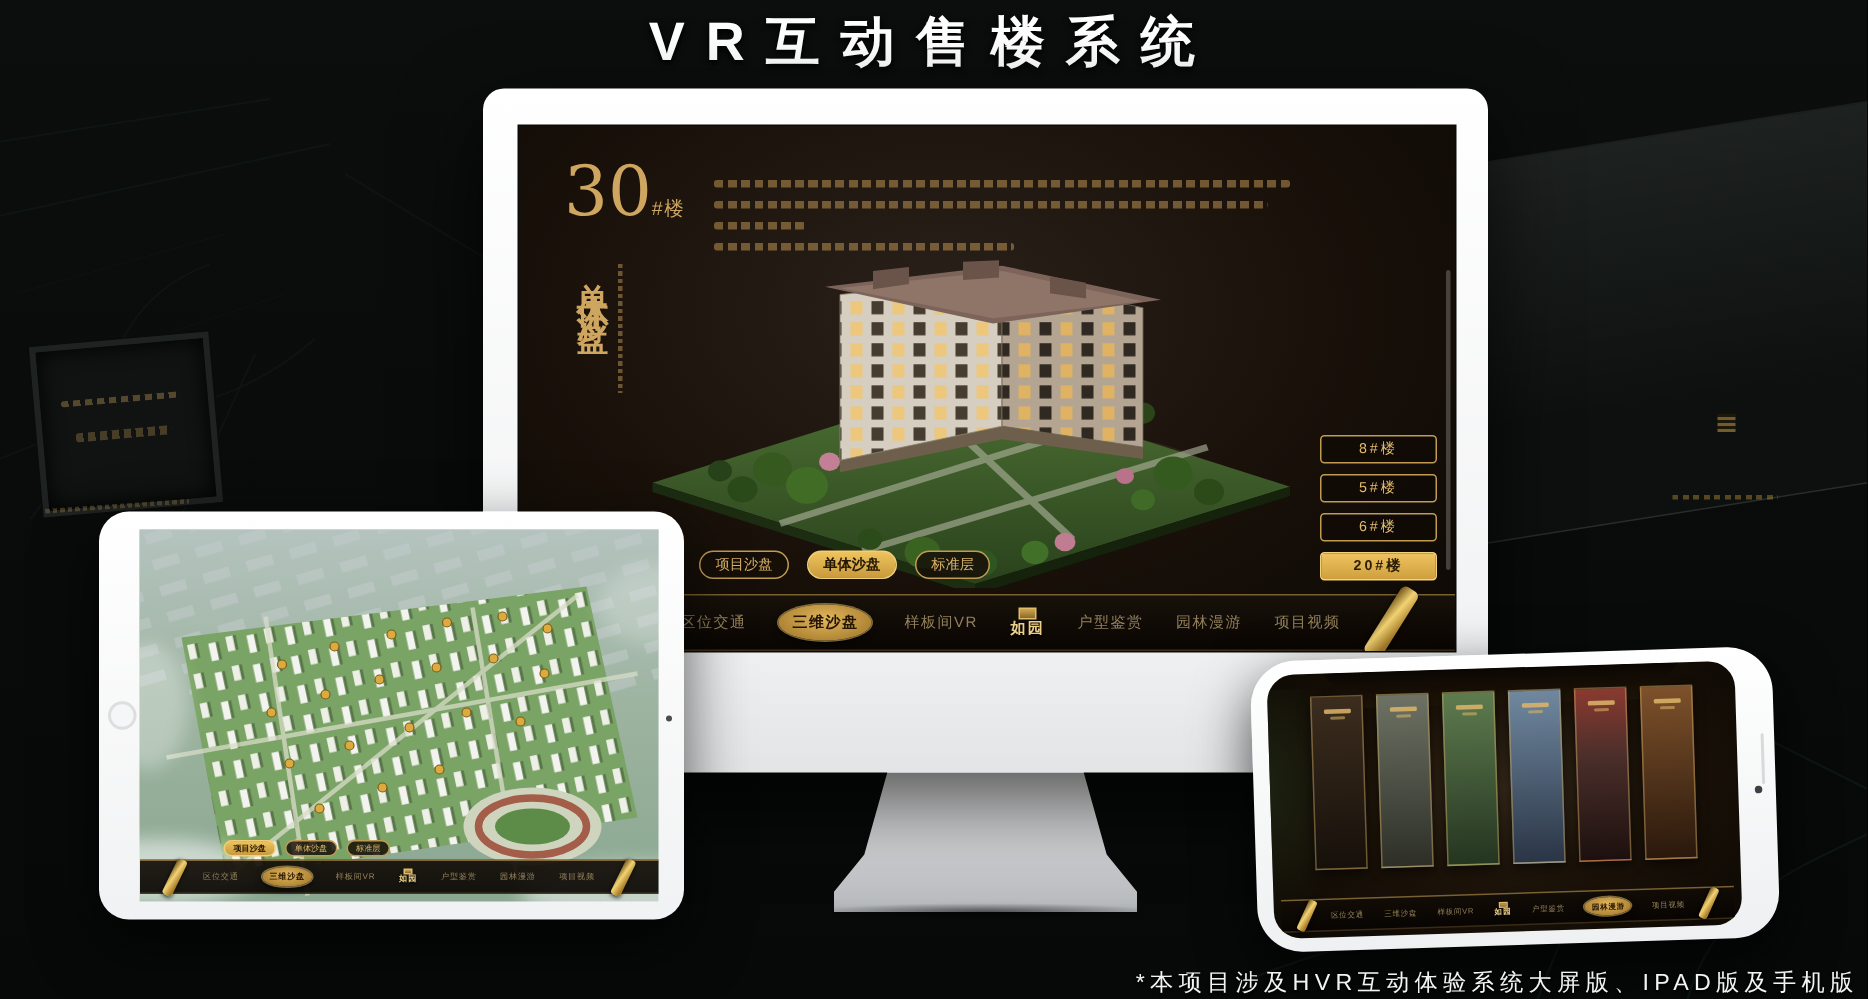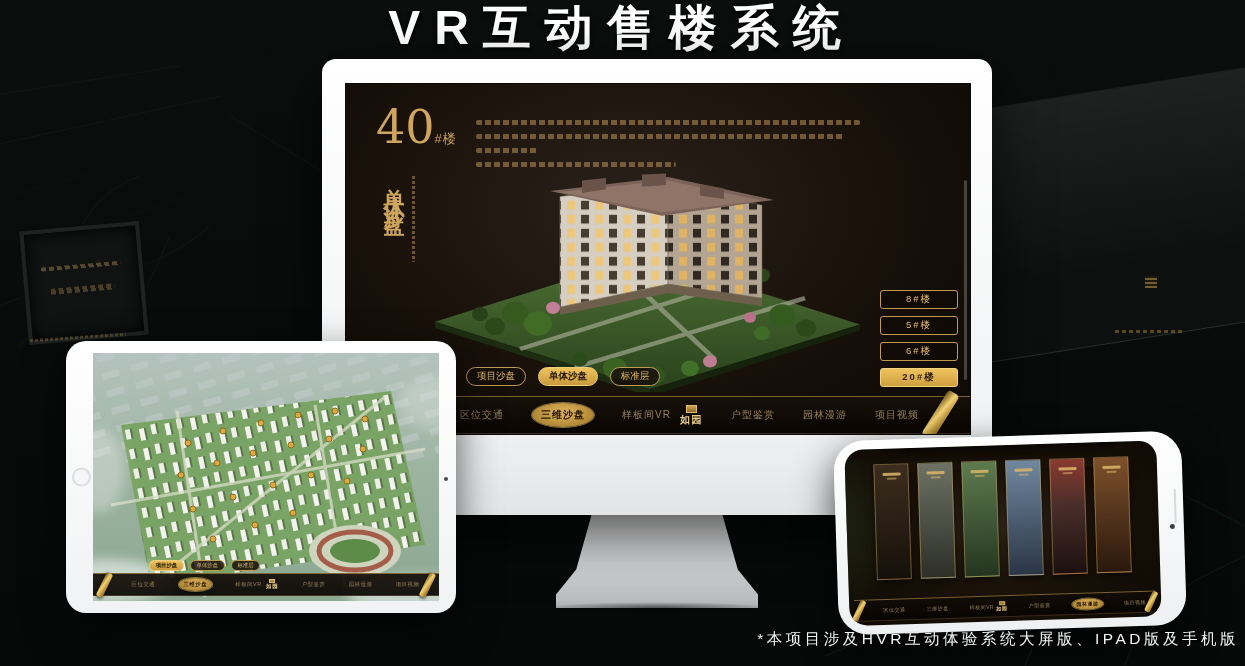--- a/index.html
+++ b/index.html
@@ -19,30 +19,30 @@
   .bg-plaque .l1{left:14px;top:34px;width:80px;}
   .bg-plaque .l2{left:22px;top:56px;width:64px;height:6px;opacity:.8;}
   .bg-cap{left:30px;top:336px;width:96px;height:3px;transform:rotate(-4deg);
     background:repeating-linear-gradient(90deg,rgba(170,135,75,.35) 0 3px,transparent 3px 5px);}
   .bg-seal{right:88px;top:276px;width:12px;height:12px;opacity:.55;
     background:repeating-linear-gradient(0deg,#c79b3f 0 2px,#2a1f08 2px 4px);}
   .bg-goldtxt{right:60px;top:330px;width:70px;height:3px;opacity:.4;
     background:repeating-linear-gradient(90deg,#c79b3f 0 4px,transparent 4px 7px);}
   
   .title{position:absolute;left:0;top:0;right:16px;height:56px;display:flex;align-items:center;
-    justify-content:center;color:#fff;font-size:48px;font-weight:bold;letter-spacing:14px;
+    justify-content:center;color:#fff;font-size:36px;font-weight:bold;letter-spacing:14px;
     text-indent:14px;text-shadow:0 2px 4px #000;}
   
   .pill{border:1px solid #c29b52;color:#dcb468;border-radius:2em;padding:.22em 1.05em;
     background:rgba(22,15,8,.85);white-space:nowrap;}
   .pill.active{background:linear-gradient(#efc35d,#c89a3d);color:#241703;border-color:#f0cf79;font-weight:bold;}
   .navbar{display:flex;align-items:center;justify-content:space-evenly;
     background:linear-gradient(180deg,#18110a,#090502);
     border-top:1px solid rgba(216,173,90,.55);border-bottom:1px solid rgba(216,173,90,.2);}
-  .nav-it{color:#94815a;white-space:nowrap;letter-spacing:.1em;margin-left:19px;}
+  .nav-it{color:#94815a;white-space:nowrap;letter-spacing:.1em;}
   .nav-it.active{background:radial-gradient(ellipse at 50% 40%,#e3b65c,#9a7226);
     color:#251603;border-radius:50%;padding:.5em .9em;font-weight:bold;
     box-shadow:0 0 0 1px rgba(240,205,120,.5), 0 2px 5px rgba(0,0,0,.7);}
   .logo{color:#ecd08a;display:flex;flex-direction:column;align-items:center;line-height:1.05;
     font-weight:bold;letter-spacing:.15em;text-shadow:0 1px 2px #000;}
   .seal{width:1.15em;height:.85em;margin-bottom:.18em;border:1px solid #e0bb6a;
     background:linear-gradient(#cfa552,#8a6a28);box-sizing:border-box;}
   .scrollh{background:linear-gradient(100deg,#6b4d16,#f2d373 42%,#a87e2a 85%);
     border-radius:.4em;box-shadow:0 1px 3px rgba(0,0,0,.8);}
   
@@ -111,21 +111,21 @@
   .c3{background:linear-gradient(180deg,#5e7b4f,#243520);}
   .c4{background:linear-gradient(180deg,#70889f,#2a3546);}
   .c5{background:linear-gradient(180deg,#8a3a30 0%,#4a2e2a 40%,#1c100e 100%);}
   .c6{background:linear-gradient(180deg,#7d512b,#2a180c);background:linear-gradient(180deg,#7d512b,#2a180c);}
   .p-nav{position:absolute;left:5px;right:5px;bottom:4px;height:20px;font-size:5px;
     background:linear-gradient(180deg,rgba(18,12,6,.9),rgba(7,4,2,.95));}
   .p-scroll{width:6px;height:22px;transform:rotate(26deg);}
   .p-cam{position:absolute;right:9px;top:48%;width:5px;height:5px;border-radius:50%;background:#3d4145;}
   .p-slot{position:absolute;right:7px;top:58px;width:2.5px;height:34px;border-radius:2px;background:#d7dadc;}
   
-  .footnote{position:absolute;right:6px;bottom:16px;color:#f3f3f3;font-size:15.5px;
+  .footnote{position:absolute;right:6px;bottom:0;color:#f3f3f3;font-size:15.5px;
     letter-spacing:3.5px;text-shadow:0 1px 2px #000;margin-left:45px;}
 </style>
 </head>
 <body>
 
 <div class="canvas">
 
   <svg class="bg-el bg-grid" viewBox="0 0 330 290">
     <g stroke="#2f5d4f" stroke-width="1.2" opacity=".18" fill="none">
       <path d="M-10,40 L180,10"></path>
@@ -158,21 +158,21 @@
   <div class="bg-el bg-goldtxt"></div>
 
   <div class="title">VR互动售楼系统</div>
 
   <div class="m-stand"></div>
   <div class="m-shadow"></div>
   <div class="monitor">
     <div class="m-screen">
 
       <div class="m-head">
-        <span class="m-num">40</span><span class="m-suffix">#楼</span>
+        <span class="m-num">30</span><span class="m-suffix">#楼</span>
       </div>
       <div class="m-vtitle">单体沙盘</div>
       <div class="m-vtitle-en"></div>
 
       <div class="m-desc">
         <div class="dl" style="width:100%"></div>
         <div class="dl" style="width:96%"></div>
         <div class="dl" style="width:16%"></div>
         <div class="dl" style="width:52%"></div>
       </div>

